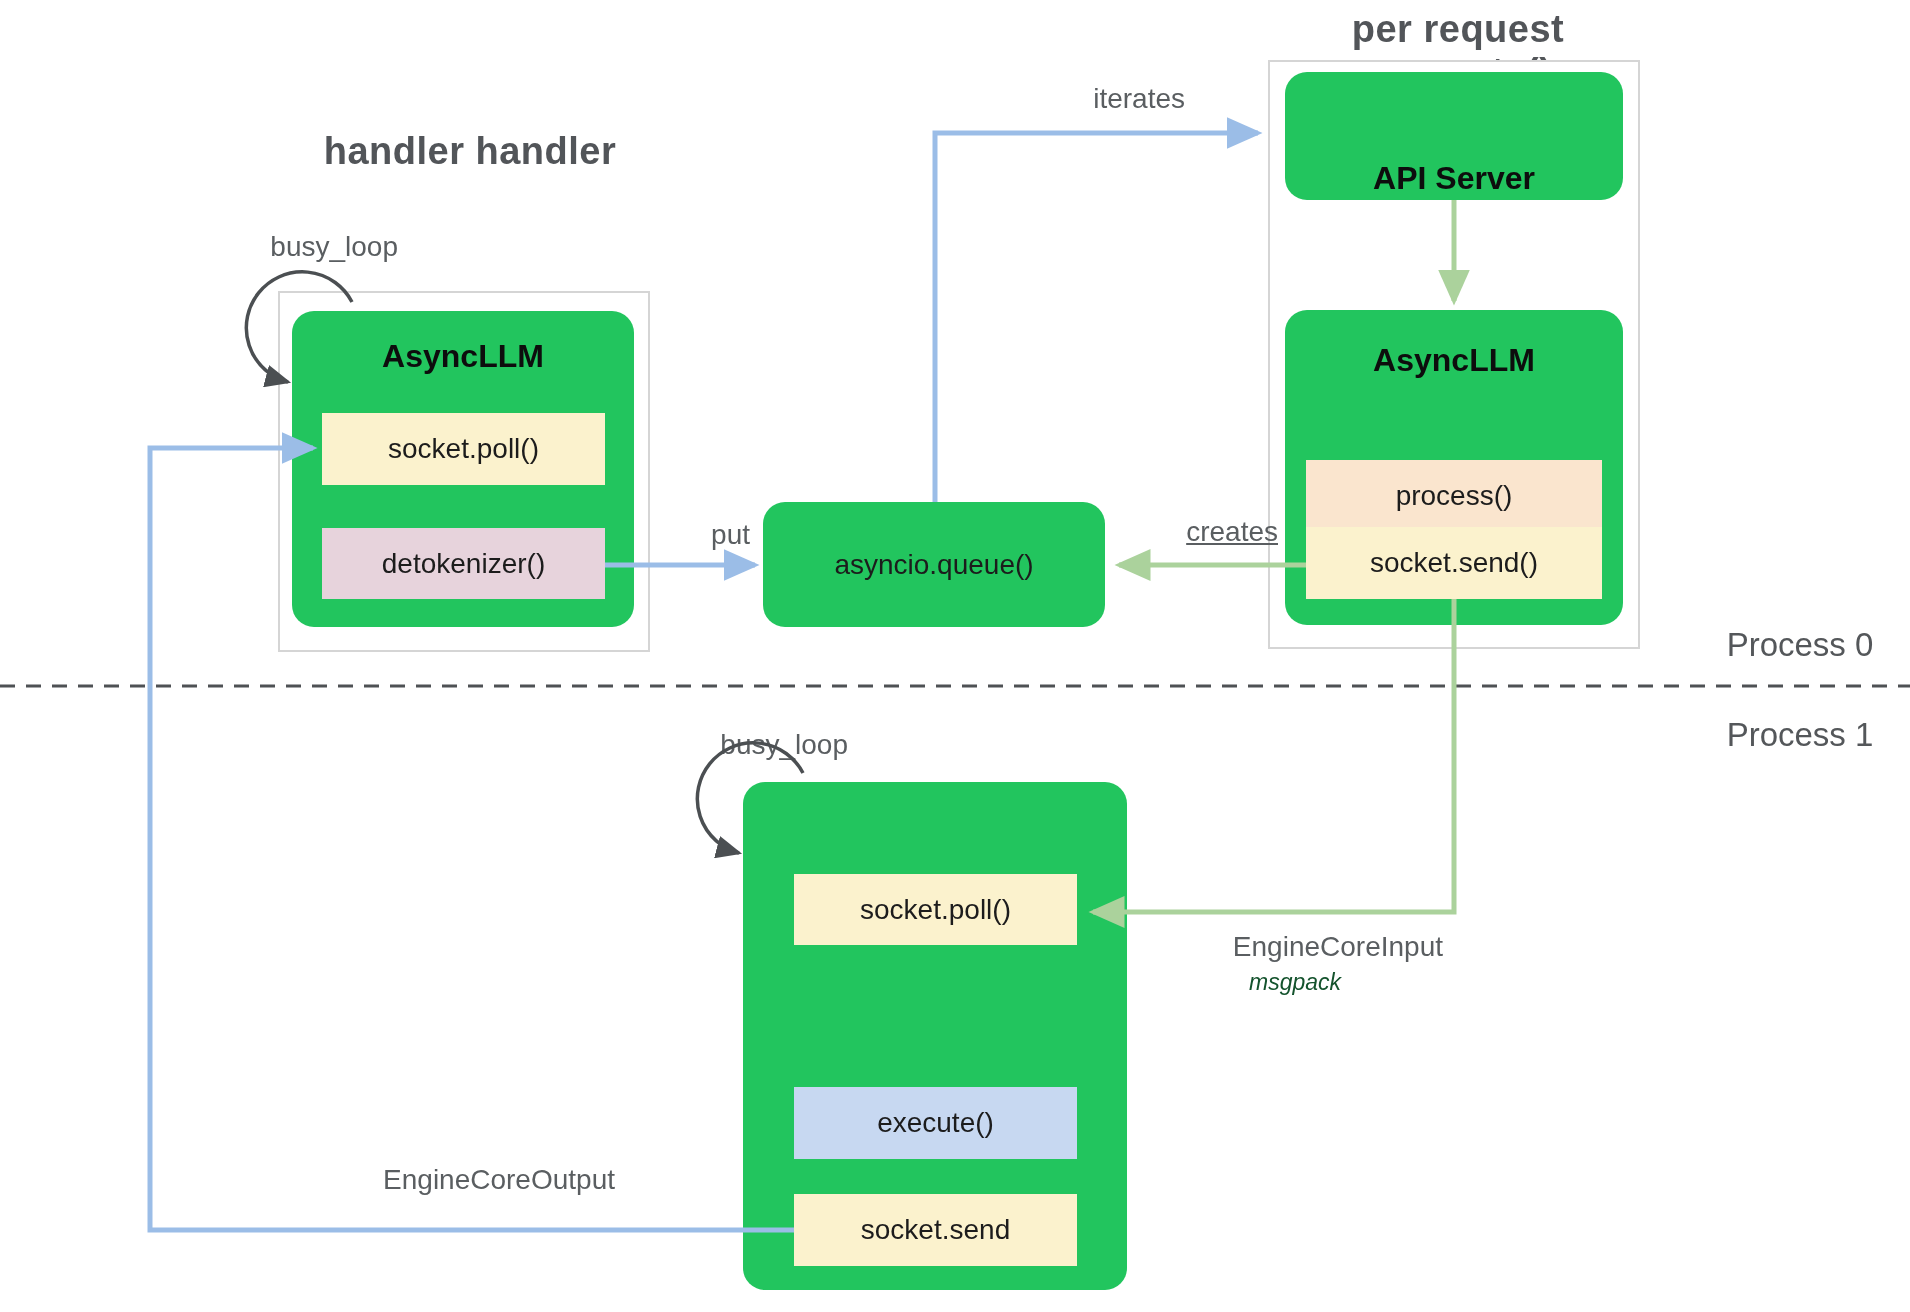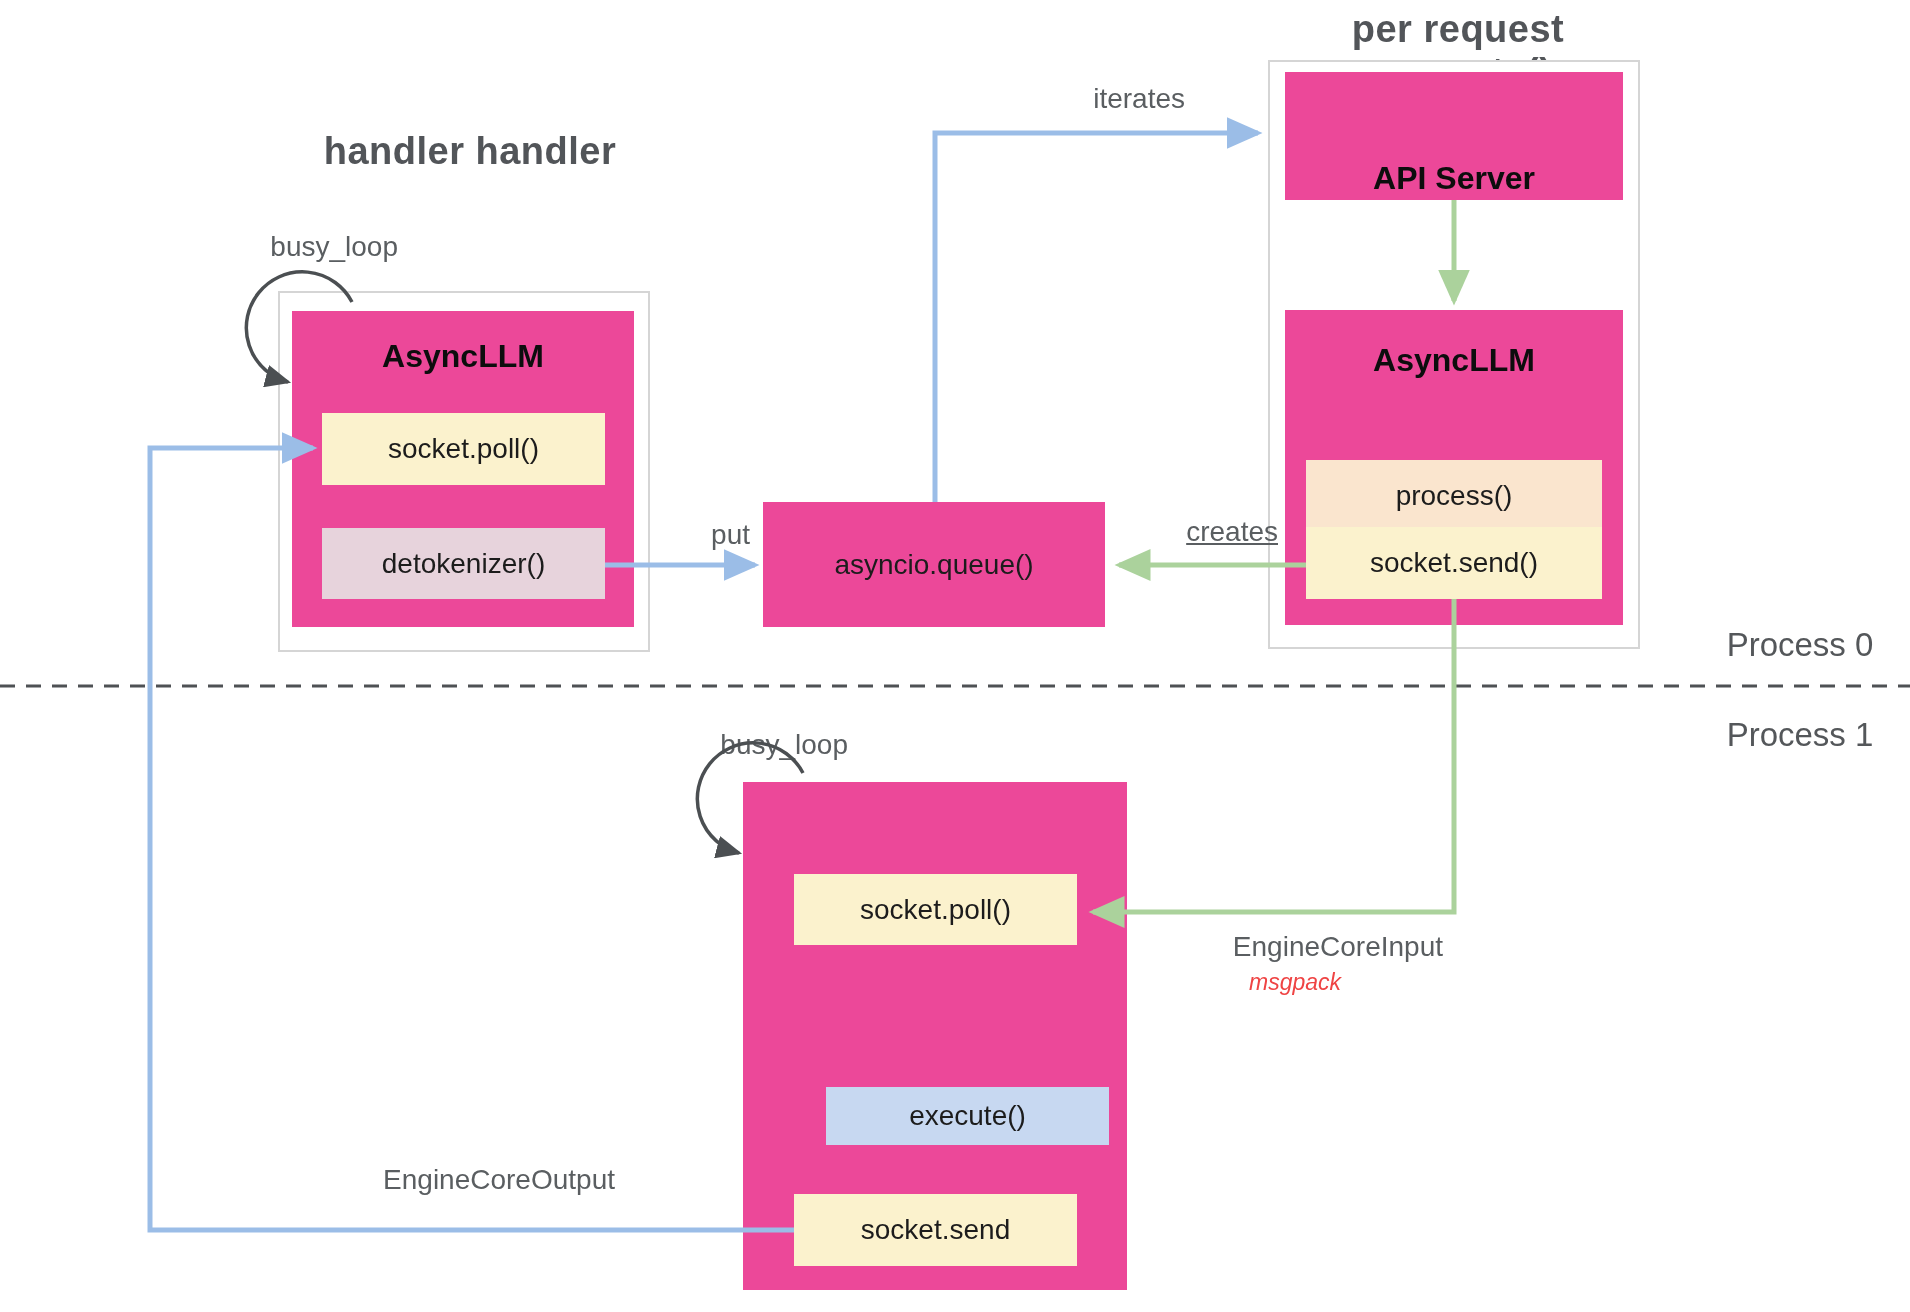--- a/index.html
+++ b/index.html
@@ -16,34 +16,34 @@
     font-size:38px;font-weight:700;color:#525559;
     text-align:center;letter-spacing:0.5px;
   }
   .lbl{
     font-size:28px;color:#5a5e61;text-align:right;white-space:nowrap;
   }
   .proc-lbl{font-size:33px;color:#54575a;text-align:center;white-space:nowrap;}
   .container-frame{
     background:#ffffff;border:2px solid #d5d5d5;
   }
-  .gray-box{background:#ec4899;}
+  .gray-box{background:#22c55e;border-radius:22px;}
   .box-title{
     font-size:32px;font-weight:700;color:#0d0d0d;text-align:center;white-space:nowrap;
   }
   .method{
     display:flex;align-items:center;justify-content:center;
     font-size:28px;color:#1c1c1c;white-space:nowrap;
   }
   .m-yellow{background:#fbf2cd;}
   .m-pink{background:#e7d3dc;}
   .m-peach{background:#fae5ce;margin-top:41px;}
   .m-green{background:#dbe9d1;}
   .m-blue{background:#c7d8f1;}
-  .italic-lbl{font-size:23px;font-style:italic;color:#ef4444;text-align:center;white-space:nowrap;}
+  .italic-lbl{font-size:23px;font-style:italic;color:#14532d;text-align:center;white-space:nowrap;}
 </style>
 </head>
 <body>
 
 <div class="canvas">
 
   <div class="abs hdr" style="left:270px;top:130px;width:400px;">handler handler</div>
 
   <div class="abs lbl" style="left:198px;top:231px;width:200px;">busy_loop</div>
 
@@ -73,21 +73,21 @@
 
   <div class="abs method m-yellow" style="left:1306px;top:527px;width:296px;height:72px;">socket.send()</div>
 
   <div class="abs lbl" style="left:648px;top:729px;width:200px;">busy_loop</div>
 
   <div class="abs gray-box" style="left:743px;top:782px;width:384px;height:508px;"></div>
 
   <div class="abs method m-yellow" style="left:794px;top:874px;width:283px;height:71px;">socket.poll()</div>
 
 
-  <div class="abs method m-blue" style="left:794px;top:1087px;width:283px;height:58px;margin-left:32px;">execute()</div>
+  <div class="abs method m-blue" style="left:794px;top:1087px;width:283px;height:72px;">execute()</div>
 
   <div class="abs method m-yellow" style="left:794px;top:1194px;width:283px;height:72px;">socket.send</div>
 
   <div class="abs lbl" style="left:985px;top:83px;width:200px;">iterates</div>
 
   <div class="abs lbl" style="left:650px;top:519px;width:100px;">put</div>
 
   <div class="abs lbl" style="left:1118px;top:516px;width:160px;text-decoration:underline;">creates</div>
 
   <div class="abs lbl" style="left:1143px;top:931px;width:300px;">EngineCoreInput</div>

